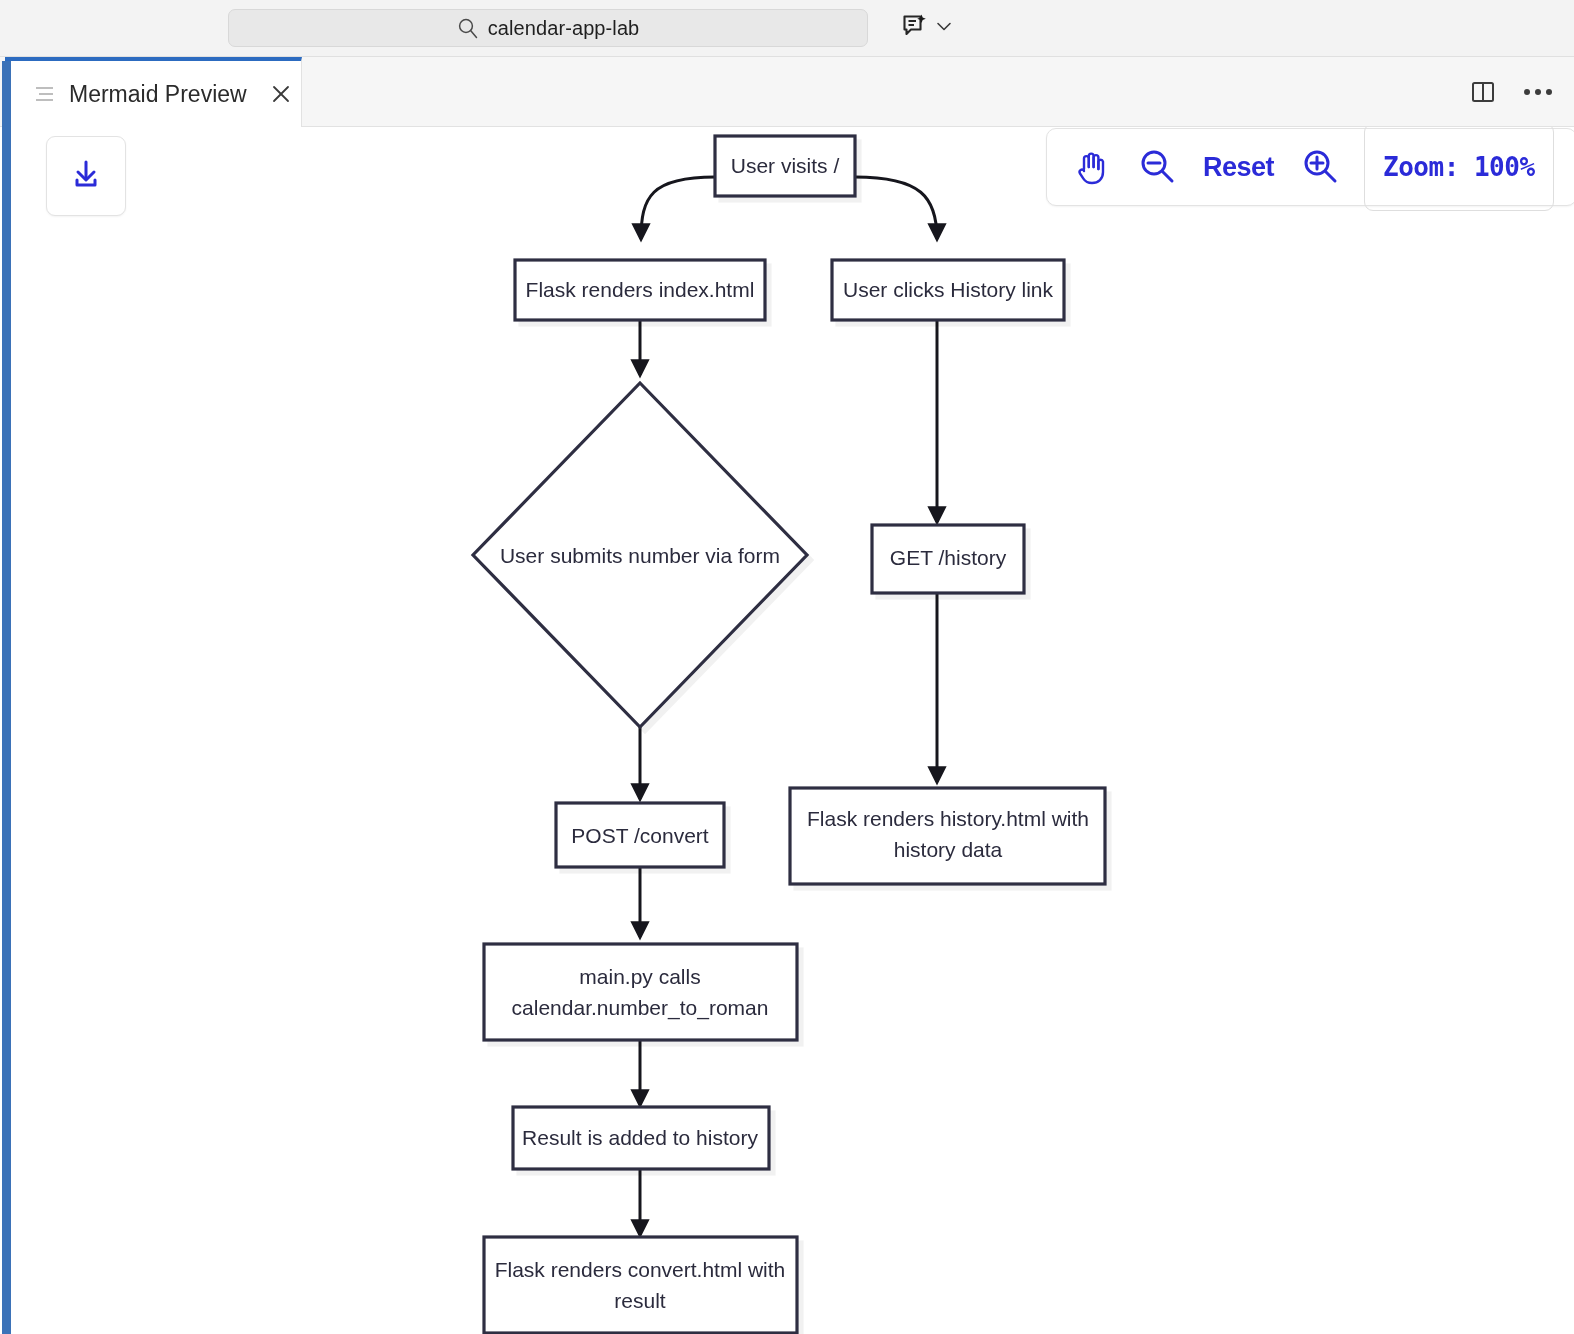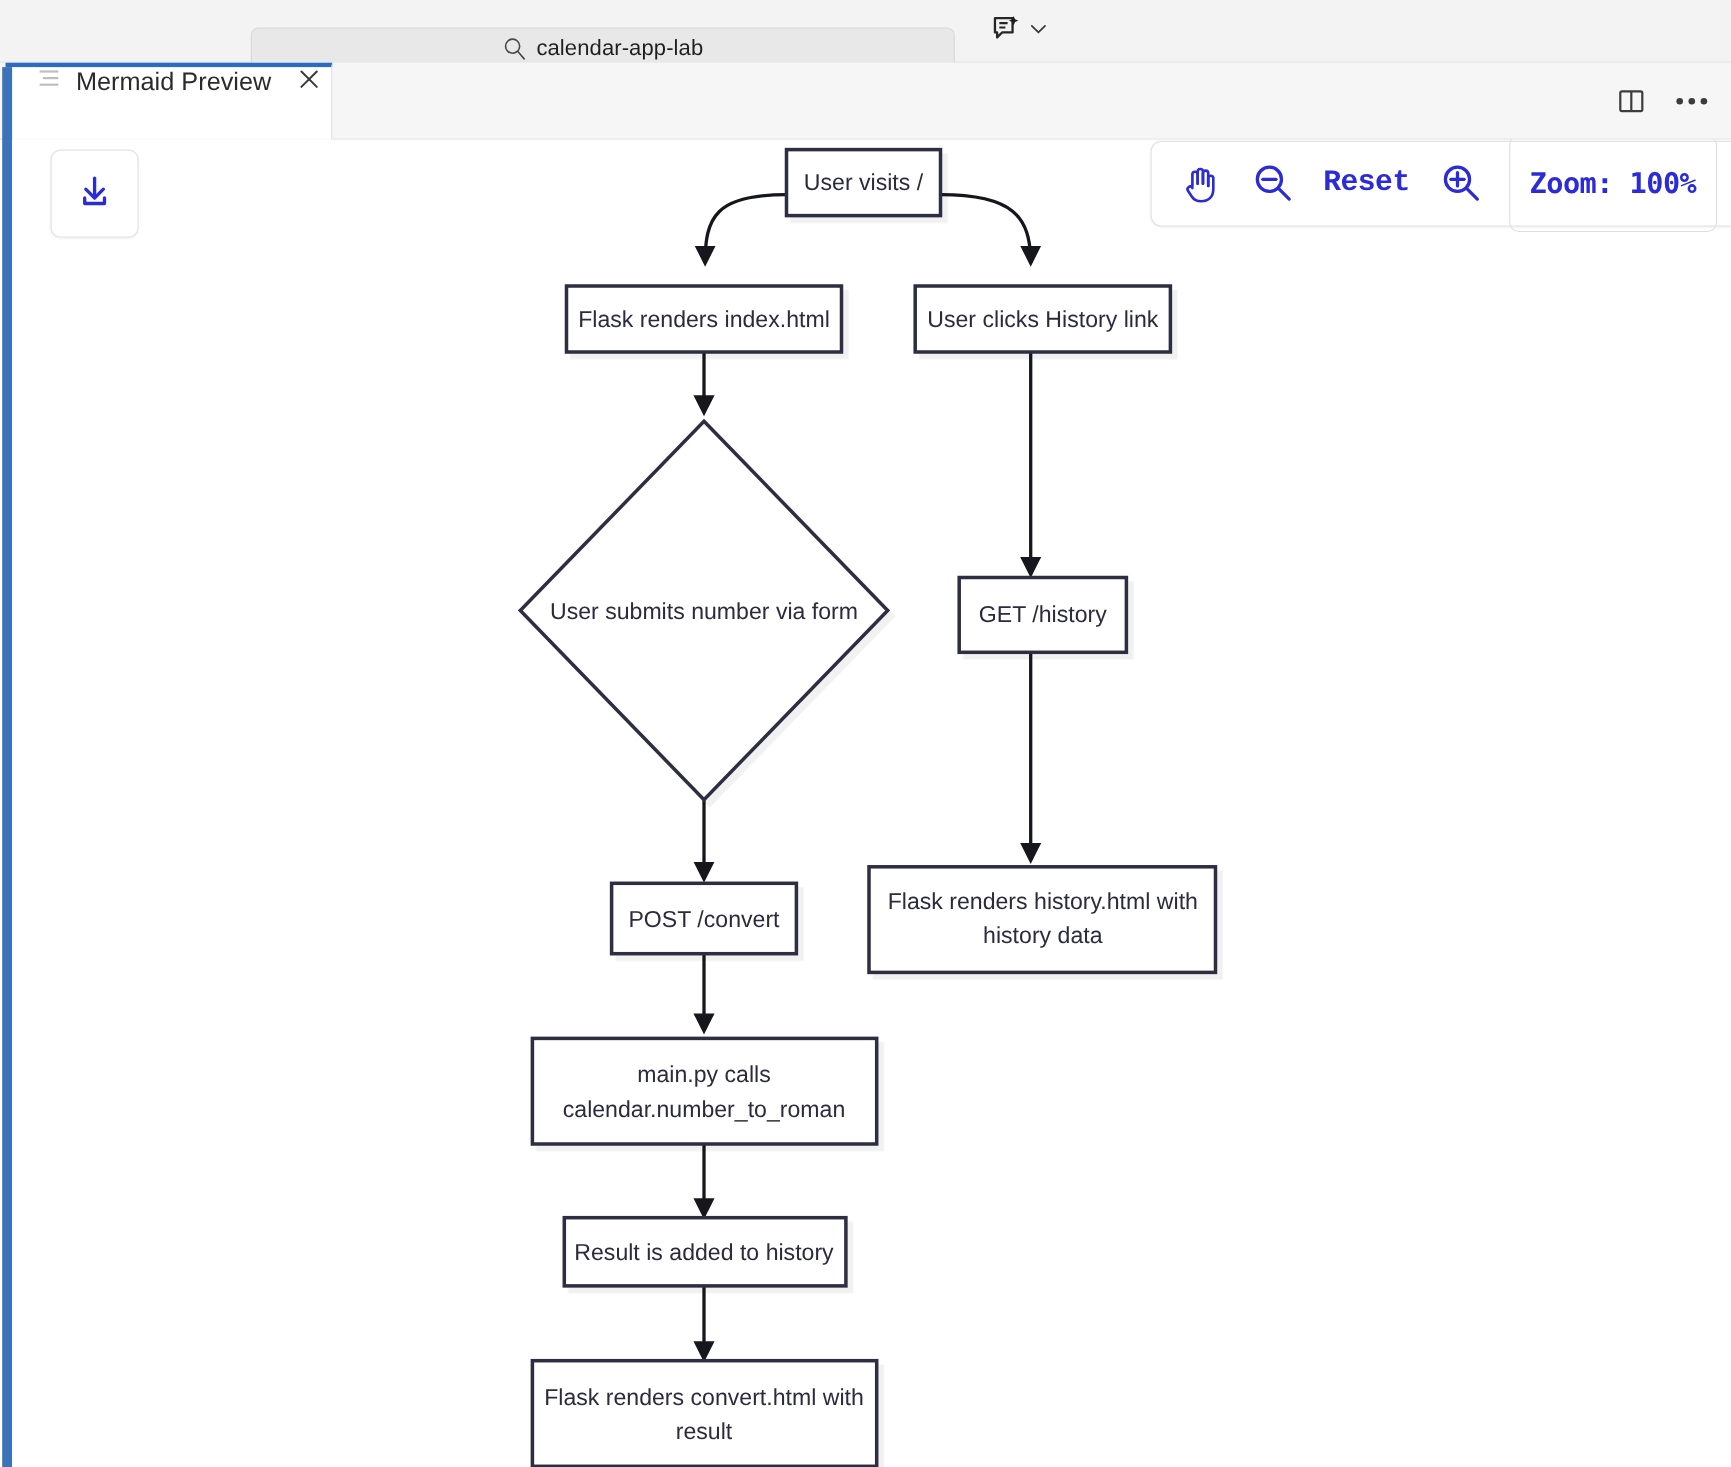--- a/index.html
+++ b/index.html
@@ -24,21 +24,20 @@
     position: absolute;
     left: 228px; top: 9px;
     width: 640px; height: 38px;
     background: #e8e8e8;
     border: 1px solid #d8d8d8;
     border-radius: 7px;
     display: flex;
     align-items: center;
     justify-content: center;
     gap: 9px;
-    margin-top: 16px;
   }
   .search-pill .sicon { display:flex; align-items:center; }
   .search-text {
     font-size: 20px;
     color: #1f1f1f;
     letter-spacing: 0.1px;
     white-space: nowrap;
   }
   .copilot-btn {
     position: absolute;
@@ -58,21 +57,21 @@
     border-bottom: 1px solid #e2e2e2;
   }
   .tab {
     position: absolute;
     left: 5px; top: 0px;
     width: 297px; height: 70px;
     background: #ffffff;
     border-top: 4px solid #2c6bc0;
     border-right: 1px solid #e2e2e2;
     display: flex;
-    align-items: flex-start;
+    align-items: center;
     padding-left: 29px;
     gap: 13px;
     cursor: pointer;
   }
   .tab-icon { display:flex; align-items:center; opacity:.55; }
   .tab-title {
     font-size: 23px;
     color: #2b2b2b;
     white-space: nowrap;
   }
@@ -135,21 +134,21 @@
     gap: 22px;
     box-shadow: 0 1px 2px rgba(0,0,0,.05);
   }
   .zt-btn {
     display: flex; align-items: center; justify-content: center;
     cursor: pointer;
     background: none; border: none; padding: 0;
   }
   .zt-reset {
     color: #2b2bd8;
-    font-family: Liberation Mono, monospace;
+    font-family: Liberation Sans, sans-serif;
     font-weight: bold;
     font-size: 27px;
     letter-spacing: -0.5px;
     cursor: pointer;
     background: none; border: none; padding: 0 2px;
   }
   .zoom-badge {
     border: 1px solid #dedede;
     border-radius: 9px;
     padding: 28px 18px;

